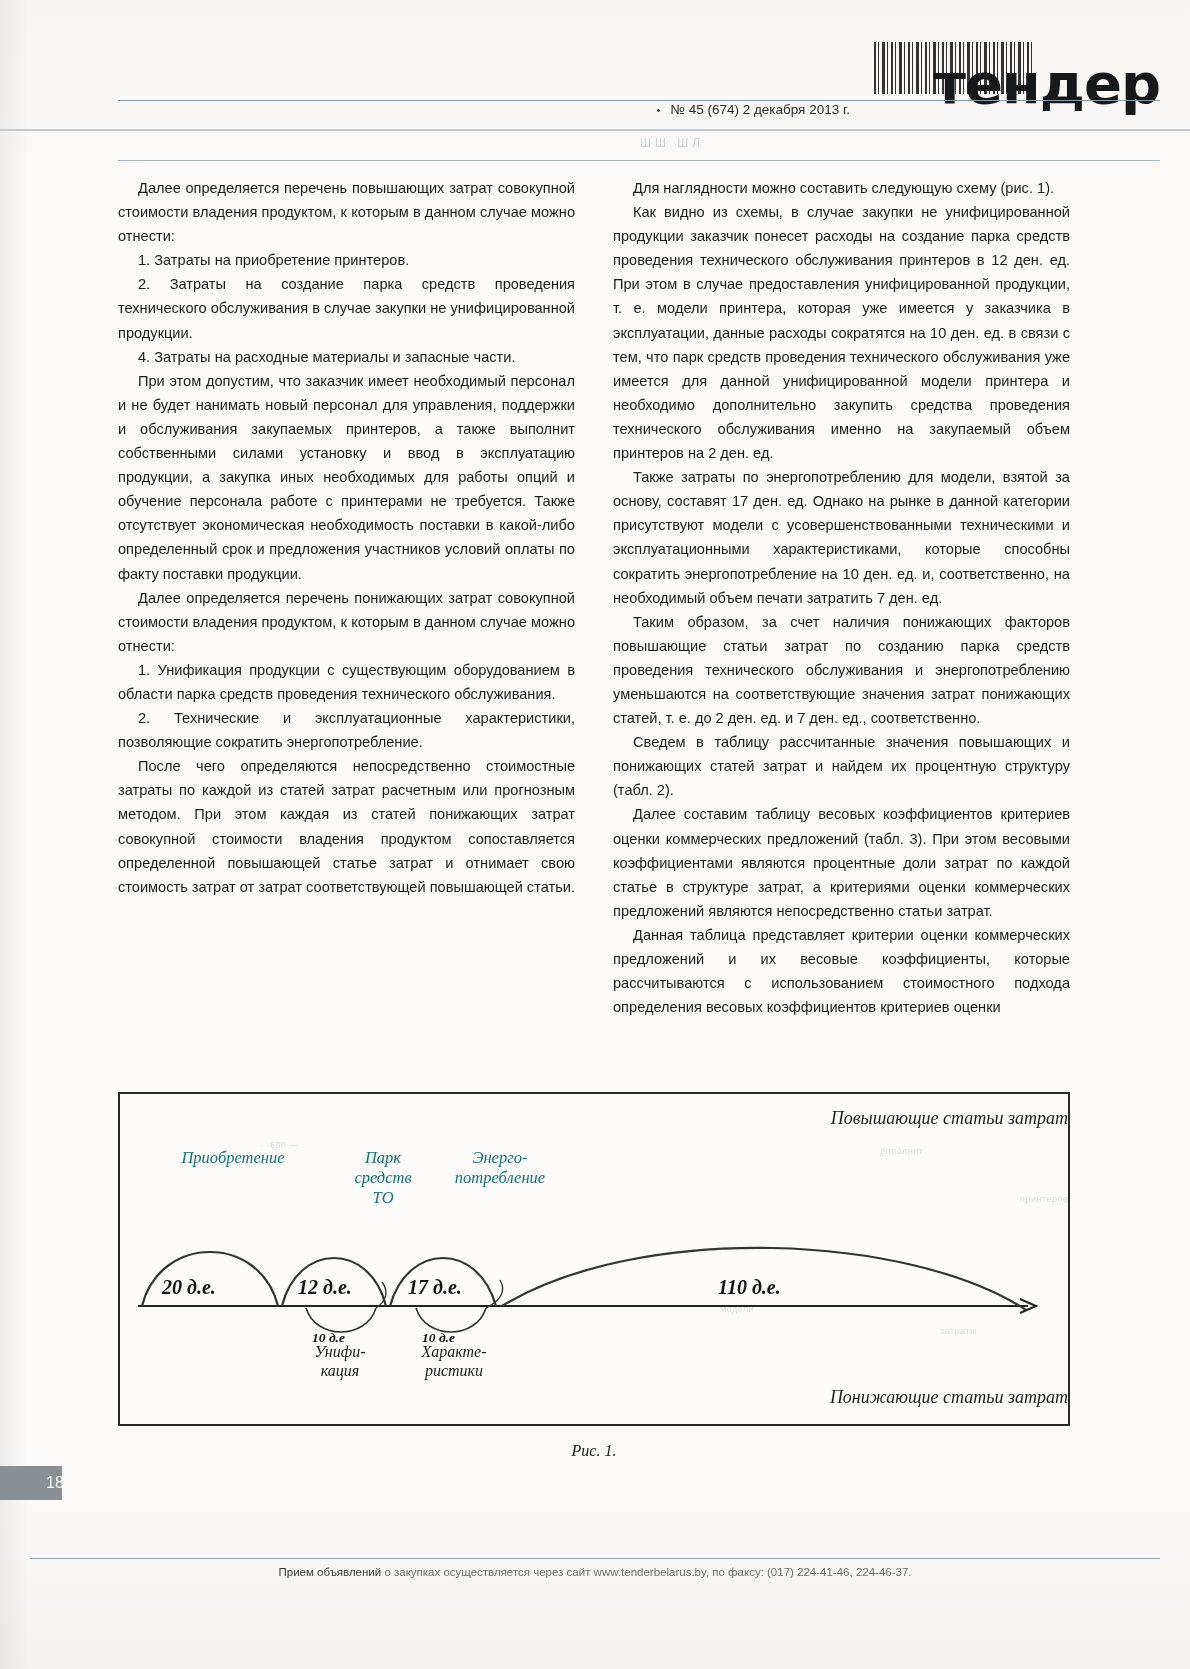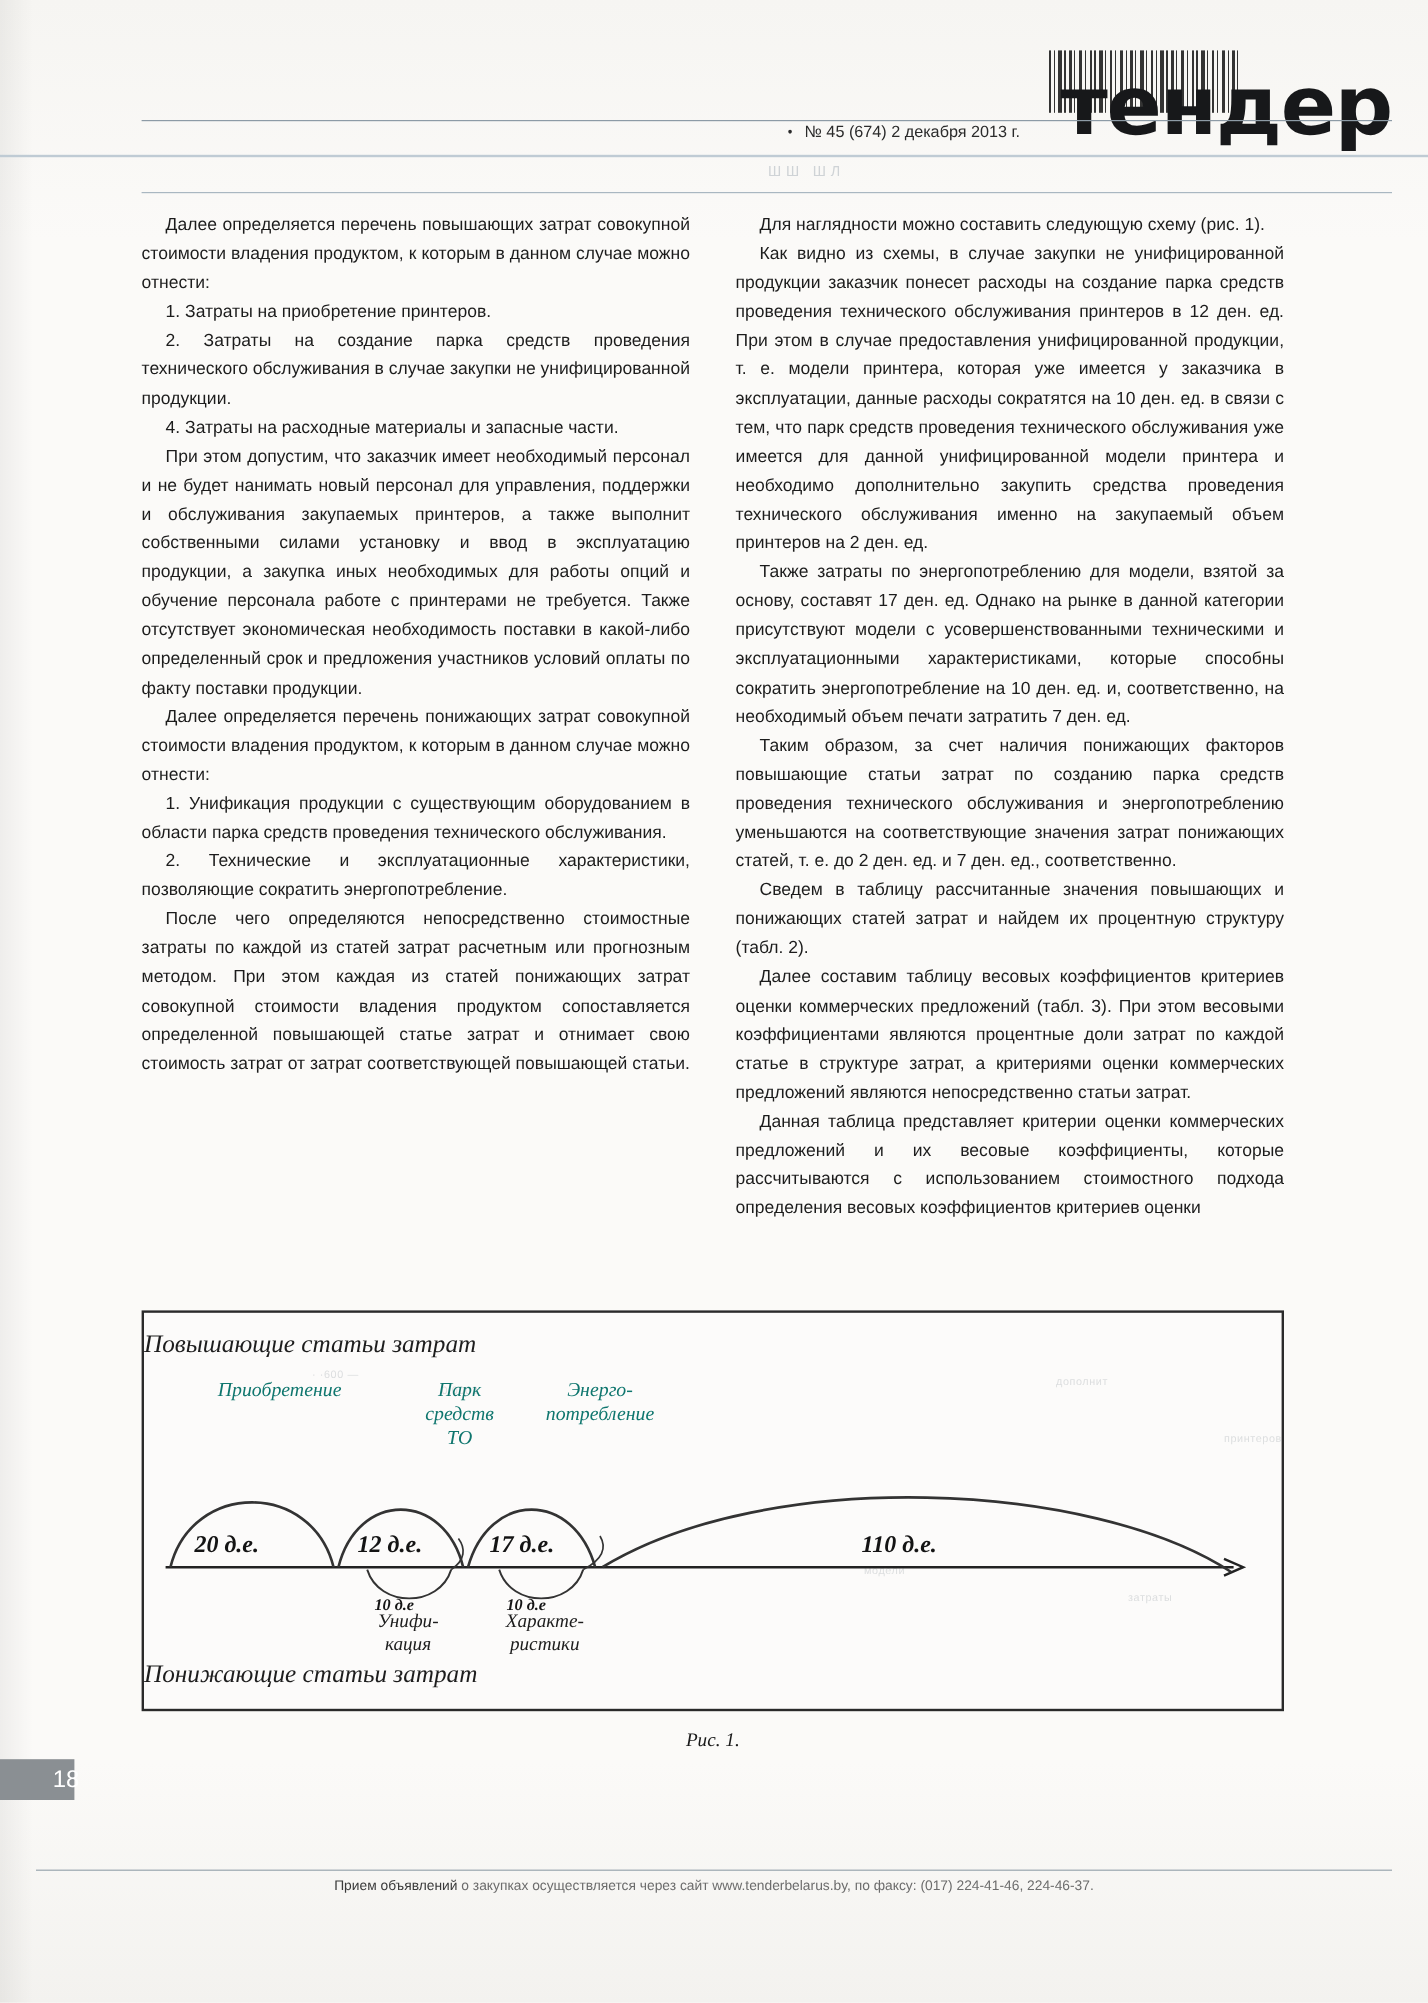--- a/index.html
+++ b/index.html
@@ -37,21 +37,21 @@
       #111 4px 5px, transparent 5px 8px,
       #111 8px 11px, transparent 11px 13px,
       #111 13px 14px, transparent 14px 17px);
     opacity: .85;
   }
   .brand {
     position: absolute;
     right: 30px; top: 34px;
     font-family: "DejaVu Sans", sans-serif;
     font-weight: bold;
-    font-size: 68px;
+    font-size: 56px;
     letter-spacing: -1px;
     color: #17181a;
     line-height: 1;
   }
   .issue {
     position: absolute;
     right: 340px; top: 80px;
     font-size: 13.5px;
     color: #2b2b2b;
   }
@@ -111,24 +111,24 @@
   }
   .figbox {
     position: relative;
     height: 334px;
     border: 2px solid #2a2a2a;
     background: rgba(255,255,255,0.25);
   }
   .fig-title-top, .fig-title-bottom {
     position: absolute;
     left: 0; right: 0;
-    text-align: left;
-    font-family: "Liberation Serif", serif;
-    font-style: italic;
-    font-size: 21px;
+    text-align: right;
+    font-family: "Liberation Serif", serif;
+    font-style: italic;
+    font-size: 18px;
     color: #1d1d1d;
   }
   .fig-title-top { top: 14px; }
   .fig-title-bottom { bottom: 16px; }
 
   .fig-lbl {
     position: absolute;
     font-family: "Liberation Serif", serif;
     font-style: italic;
     font-size: 16.5px;
@@ -176,21 +176,21 @@
     letter-spacing: .5px;
   }
 
   
   .pagenum {
     position: absolute;
     left: 0; top: 1466px;
     width: 62px; height: 34px;
     background: #8a8f93;
     color: #fff;
-    font-size: 20px;
+    font-size: 16px;
     display: flex; align-items: center; justify-content: center; padding-left: 48px;
   }
   .footer-rule {
     position: absolute;
     left: 30px; right: 30px; top: 1558px;
     border-top: 1px solid #9aa6ae;
   }
   .footer-text {
     position: absolute;
     left: 0; right: 0; top: 1566px;

